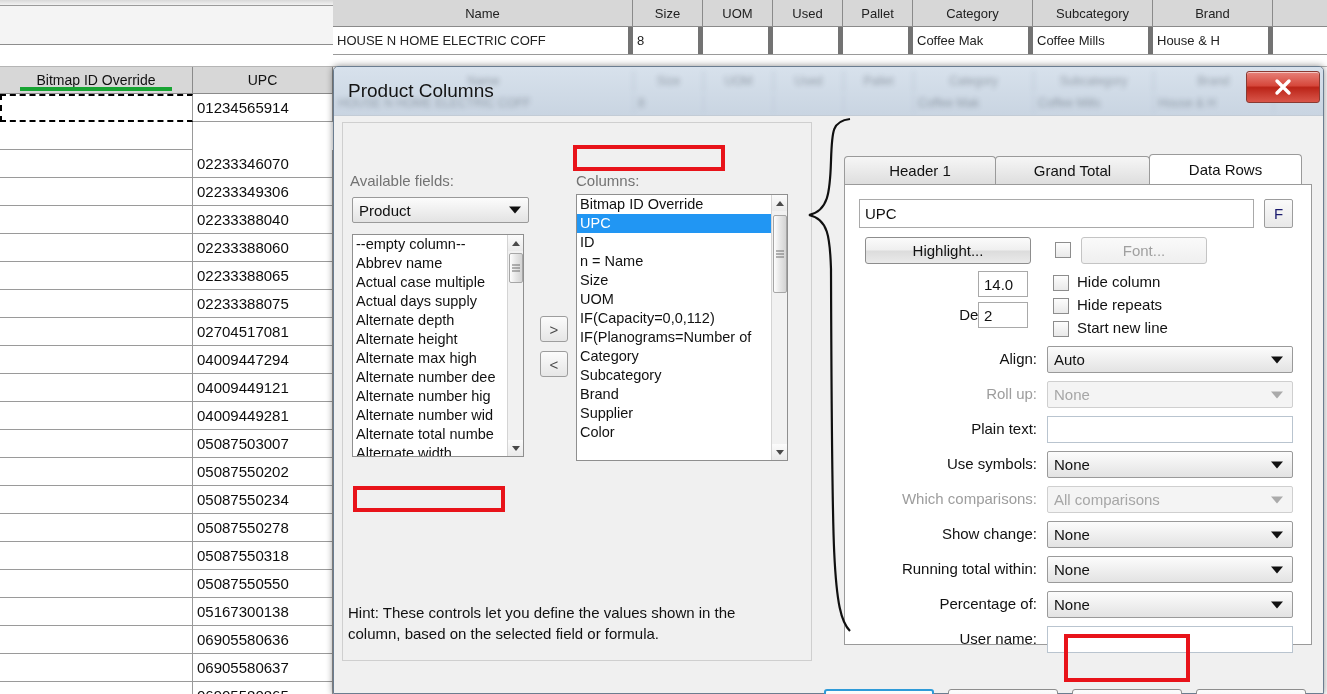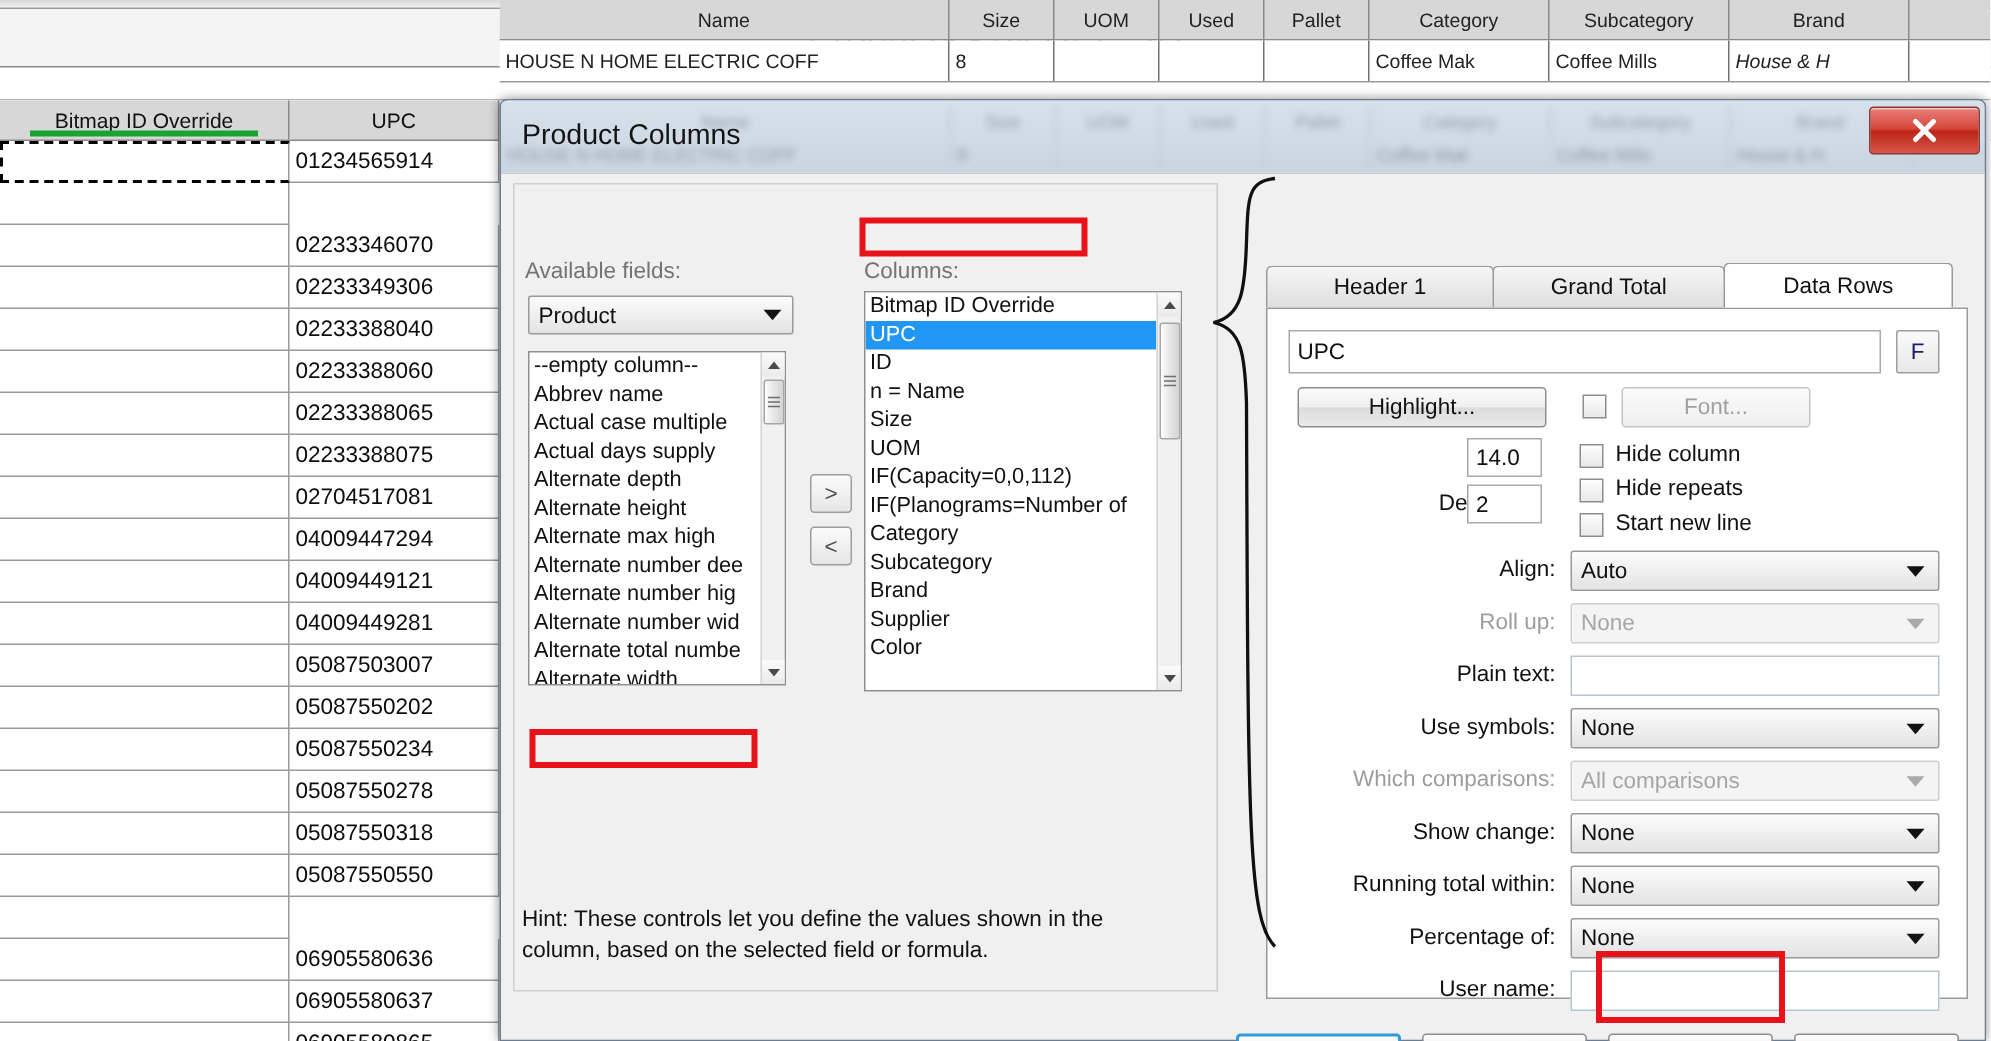--- a/index.html
+++ b/index.html
@@ -94,21 +94,21 @@
   .blur-head span {
     border-right: 1px solid #8a8a8a; height: 100%;
     display: flex; align-items: center; justify-content: center;
   }
   .blur-row {
     position: absolute; left:0; top: 27px; width: 994px; height: 28px;
     background: #fff; border-bottom: 1px solid #9a9a9a;
     display: flex; align-items: center; font-size: 13px; color:#222;
   }
   .blur-row span {
-    border-right: 1px solid #737373; height: 100%;
+    border-right: 5px solid #737373; height: 100%;
     display: flex; align-items: center; padding-left: 4px; text-align: right;
   }
 
   
   .dialog {
     position: absolute; left: 333px; top: 66px;
     width: 991px; height: 628px;
     border: 1px solid #6b7d90;
     border-radius: 5px 5px 0 0;
     background: #f0f0f0;
@@ -232,21 +232,21 @@
   }
   .movebtn.b1 { left: 206px; top: 200px; }
   .movebtn.b2 { left: 206px; top: 235px; }
 
   .hint {
     position: absolute; left: 14px; top: 486px; width: 440px;
     font-size: 15px; color: #111; line-height: 21px;
   }
 
   
-  .tabhost { position: absolute; left: 510px; top: 61px; width: 468px; height: 489px; }
+  .tabhost { position: absolute; left: 510px; top: 40px; width: 468px; height: 489px; }
   .tabstrip { position: absolute; left: 0; top: 0; height: 28px; width: 100%; display: flex; }
   .tab {
     height: 28px; display: flex; align-items: center; justify-content: center;
     font-size: 15px; color: #111; cursor: pointer;
     border: 1px solid #9a9a9a; border-bottom: none;
     border-radius: 4px 4px 0 0;
     background: linear-gradient(#f6f6f6,#dedede);
   }
   .tab.t1 { width: 152px; }
   .tab.t2 { width: 153px; margin-left: -1px; background: #ffffff; height: 30px; margin-top: -2px; z-index: 3; }
@@ -432,20 +432,21 @@
           <div class="grow">
             <div class="gcell c0"></div>
             <div class="gcell c1">05087550318</div>
           </div>
           <div class="grow">
             <div class="gcell c0"></div>
             <div class="gcell c1">05087550550</div>
           </div>
           <div class="grow">
             <div class="gcell c0"></div>
+            <div class="gcell c1">05167300138</div>
           </div>
           <div class="grow">
             <div class="gcell c0"></div>
             <div class="gcell c1">06905580636</div>
           </div>
           <div class="grow">
             <div class="gcell c0"></div>
             <div class="gcell c1">06905580637</div>
           </div>
           <div class="grow">
@@ -468,21 +469,21 @@
           <span style="width: 120px;">Brand</span>
         </div>
         <div class="blur-row">
           <span style="width: 300px;">HOUSE N HOME ELECTRIC COFF</span>
           <span style="width: 70px;">8</span>
           <span style="width: 70px;"></span>
           <span style="width: 70px;"></span>
           <span style="width: 70px;"></span>
           <span style="width: 120px;">Coffee Mak</span>
           <span style="width: 120px;">Coffee Mills</span>
-          <span style="width: 120px; font-style: italic;">House &amp; H</span>
+          <span style="width: 120px;">House &amp; H</span>
         </div>
       </div>
   </div>
 
   <svg class="brace" viewBox="0 0 46 520" preserveAspectRatio="none">
     <path d="M44 4 C26 6, 26 16, 25 46 C24 78, 22 96, 3 100 C22 104, 24 122, 25 154 C26 440, 26 498, 44 516" fill="none" stroke="#101010" stroke-width="2.2"></path>
   </svg>
 
   <div class="dialog">
 

